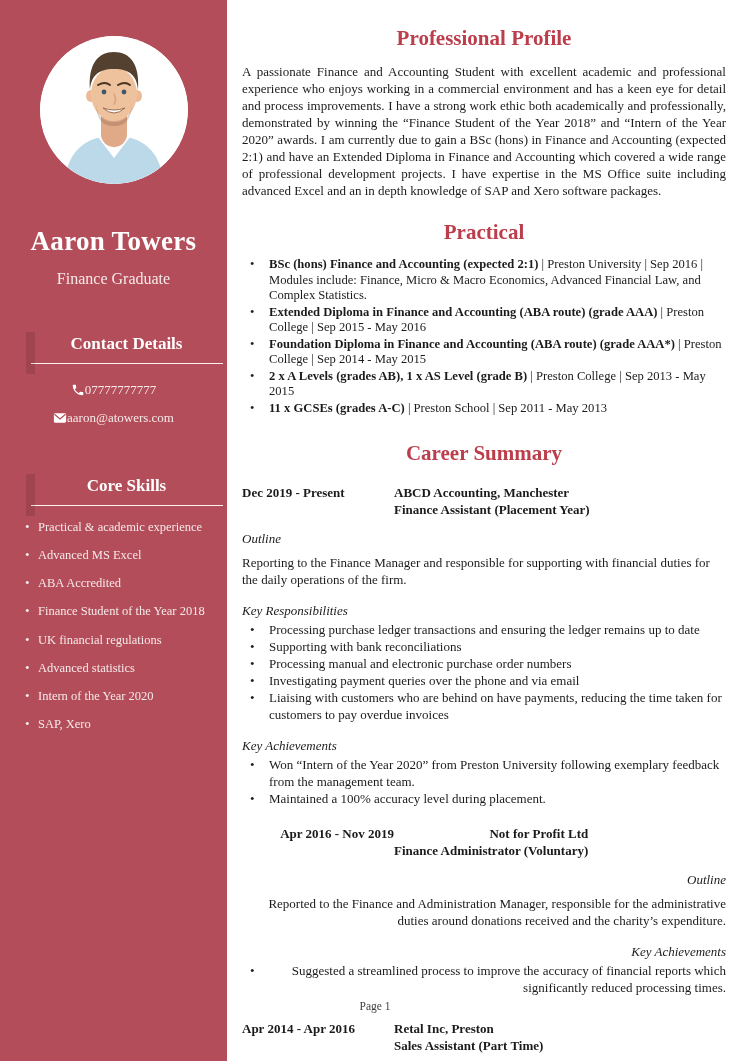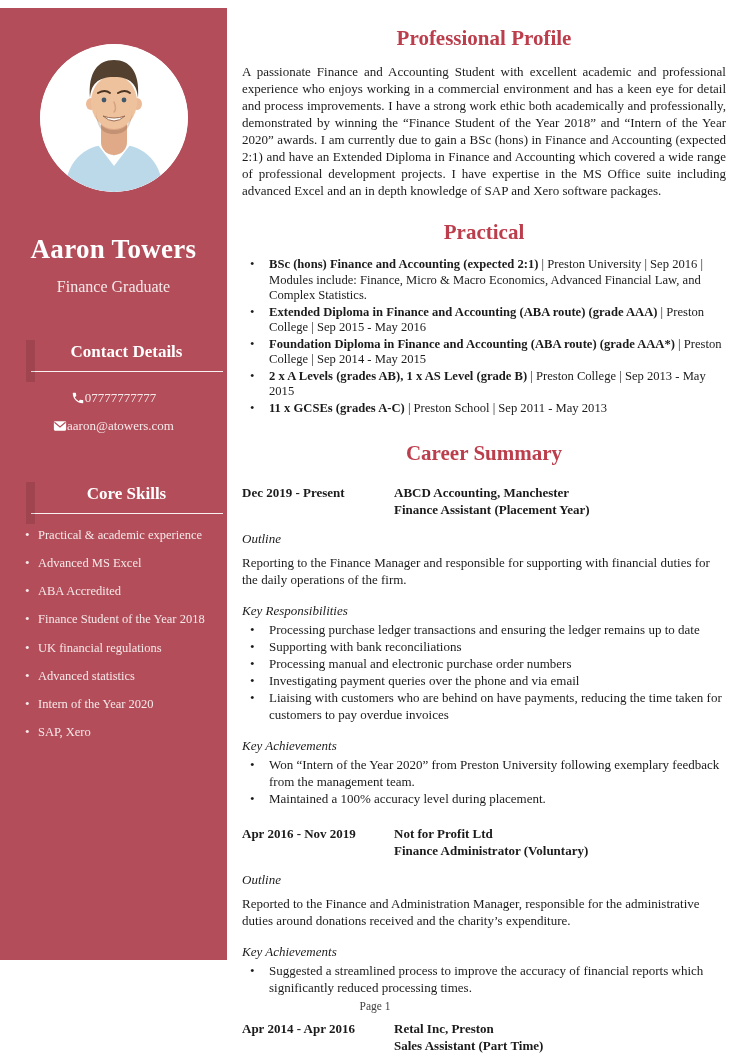--- a/index.html
+++ b/index.html
@@ -4,21 +4,21 @@
 <style>
   * { margin:0; padding:0; box-sizing:border-box; }
   html,body { background:#e9e9e9; }
   body { font-family:"Liberation Serif","DejaVu Serif",serif; }
   .page {
     position:relative; width:750px; height:1061px; margin:0 auto;
     background:#ffffff; overflow:hidden;
   }
   
   .sidebar {
-    position:absolute; left:0; top:8px; width:227px; height:952px;
+    position:absolute; left:0; top:0; width:227px; height:1061px;
     background:#b34d59; color:#faf3f3; text-align:center;
   }
   .photo-wrap { margin:36px auto 0; width:148px; height:148px; border-radius:50%; overflow:hidden; background:#fff; }
   .photo-wrap svg { display:block; }
   .person-name { margin-top:42px; font-size:27px; font-weight:700; color:#ffffff; letter-spacing:.3px; }
   .person-title { margin-top:13px; font-size:16px; font-weight:400; color:#f6e9ea; }
   .side-heading-block { position:relative; margin-top:46px;margin-left:26px; }
   .side-accent {
     position:absolute; left:0; top:-2px; width:9px; height:42px;
     background:rgba(0,0,0,0.10);
@@ -170,21 +170,21 @@
           <li>Investigating payment queries over the phone and via email</li>
           <li>Liaising with customers who are behind on have payments, reducing the time taken for customers to pay overdue invoices</li>
         </ul>
         <div class="sub-label gap16">Key Achievements</div>
         <ul class="job-list">
           <li>Won “Intern of the Year 2020” from Preston University following exemplary feedback from the management team.</li>
           <li>Maintained a 100% accuracy level during placement.</li>
         </ul>
       </div>
 
-      <div class="job" style="">
+      <div class="job" style="text-align:right;">
         <div class="job-head">
           <div class="job-dates">Apr 2016 - Nov 2019</div>
           <div>
             <div>Not for Profit Ltd</div>
             <div>Finance Administrator (Voluntary)</div>
           </div>
         </div>
         <div class="sub-label">Outline</div>
         <p class="outline-text">Reported to the Finance and Administration Manager, responsible for the administrative duties around donations received and the charity’s expenditure.</p>
         <div class="sub-label gap16">Key Achievements</div>

